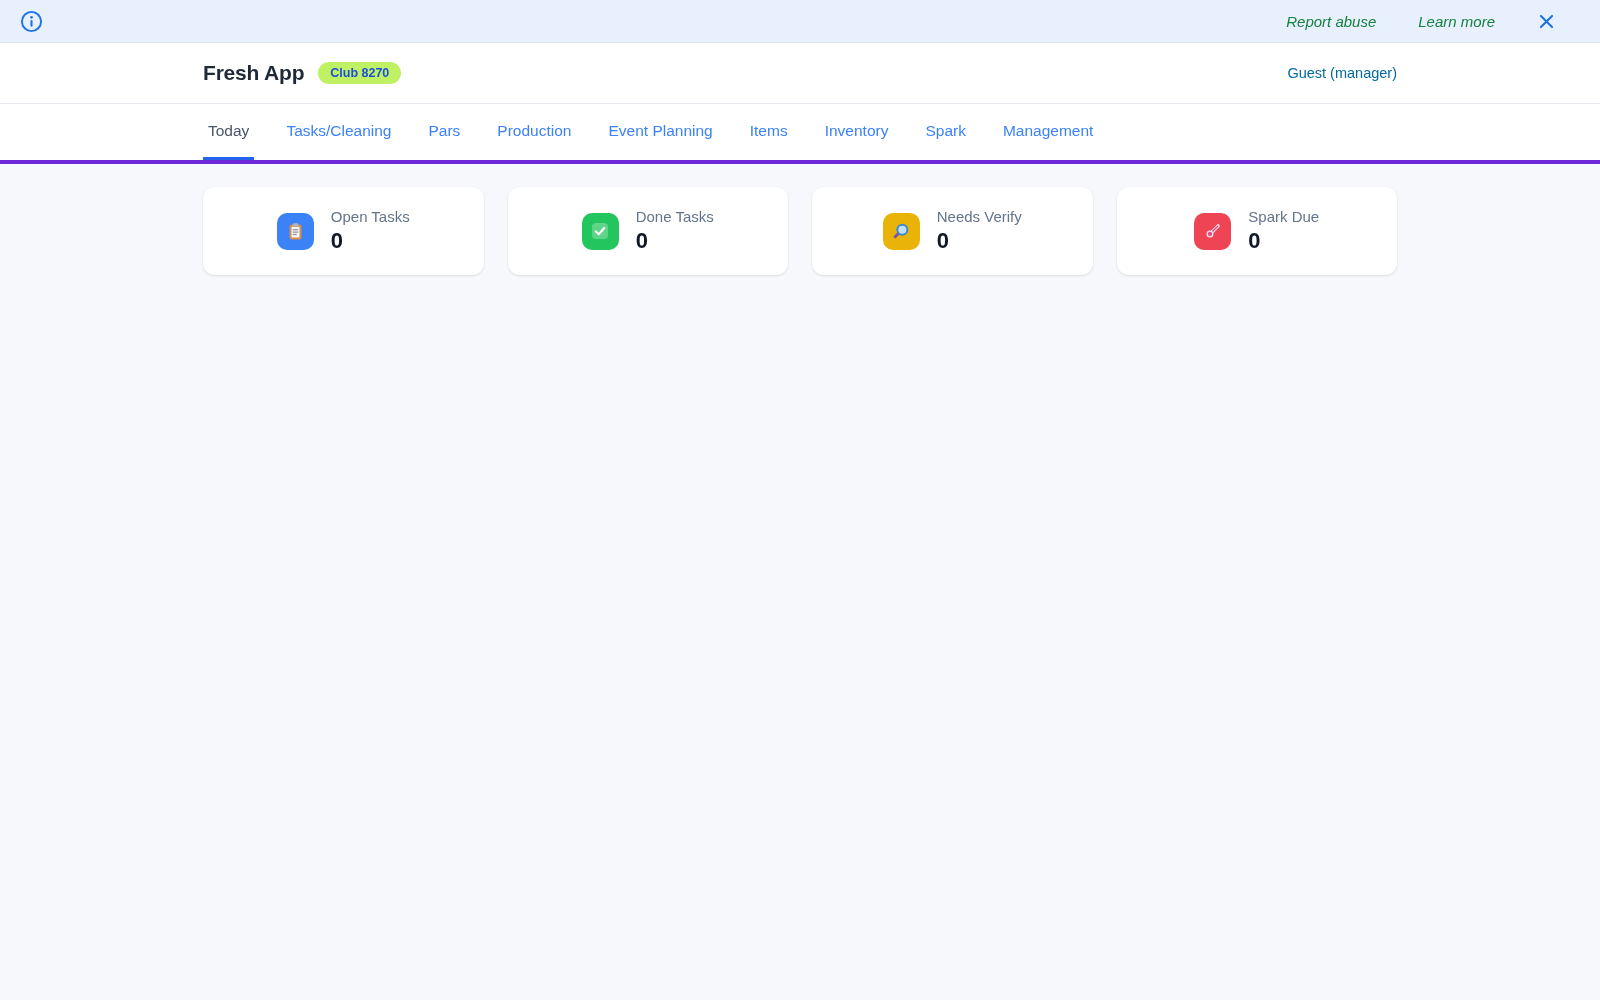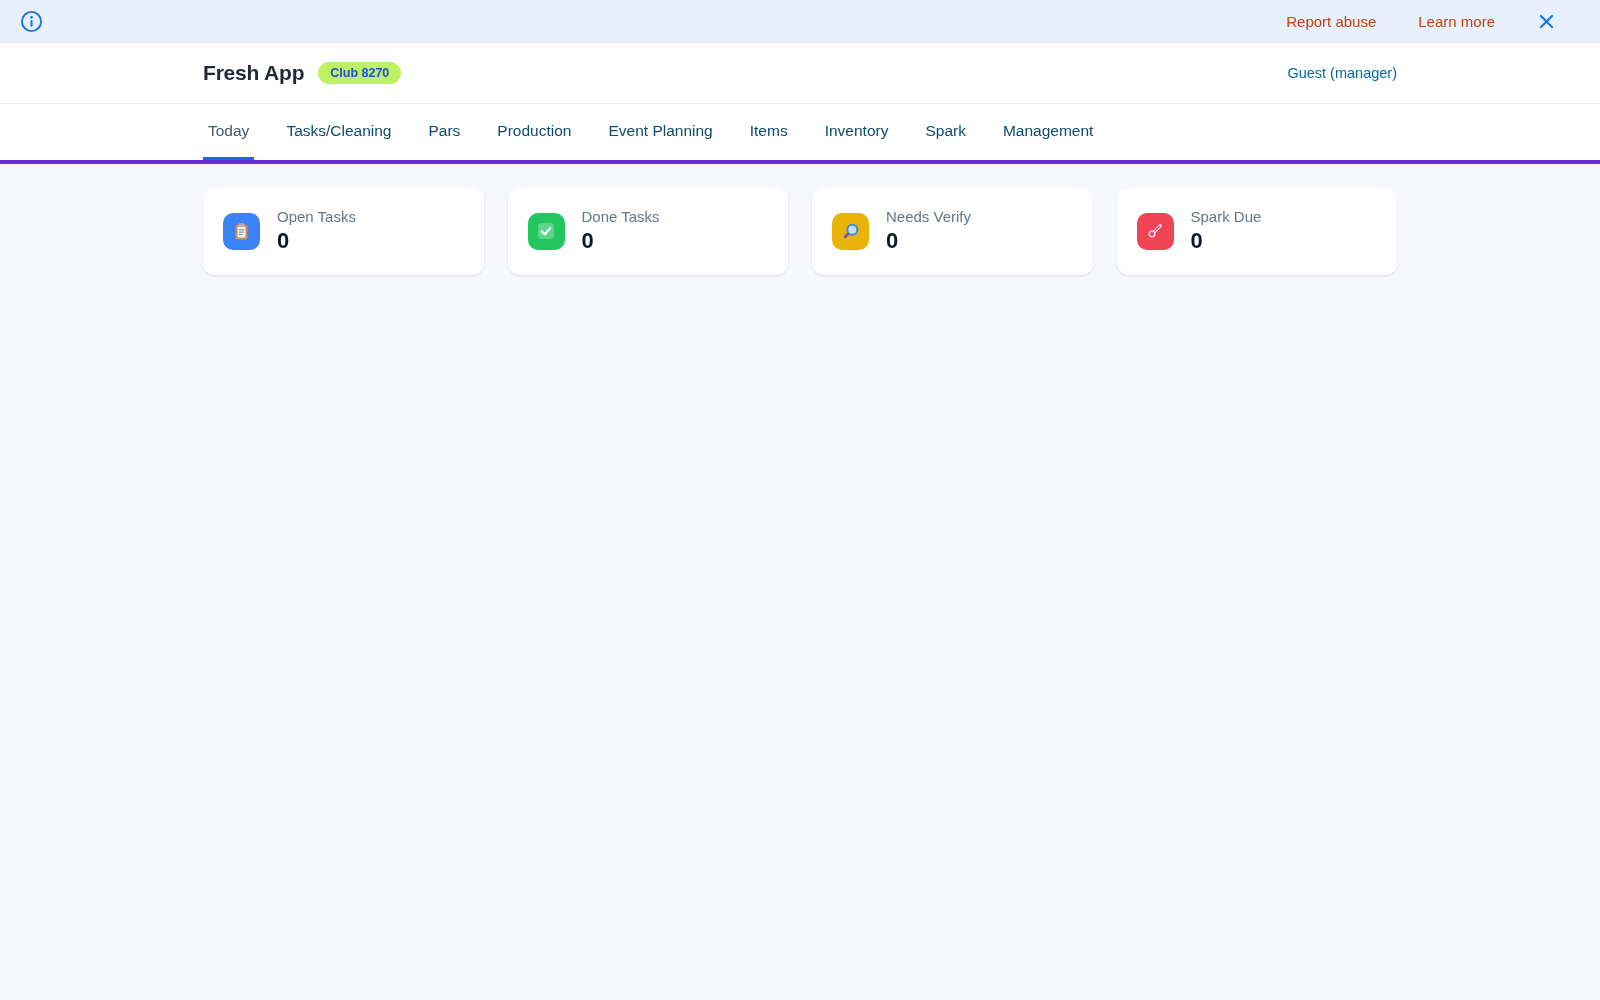--- a/index.html
+++ b/index.html
@@ -18,21 +18,21 @@
     background: #e8f0fe;
     border-bottom: 1px solid #dfe3ea;
     display: flex;
     align-items: center;
     justify-content: space-between;
     padding: 0 44px 0 20px;
   }
   .banner-left { display: flex; align-items: center; gap: 22px; }
   .banner-text { font-size: 15px; color: #202124; }
   .banner-right { display: flex; align-items: center; gap: 42px; }
-  .banner-link { font-size: 15px; color: #c2410c; text-decoration: none; cursor: pointer; }
+  .banner-link { font-size: 15px; color: #15803d; text-decoration: none; cursor: pointer; font-style: italic; }
   .banner-close { display: flex; align-items: center; cursor: pointer; }
   .icon-box { display: inline-flex; align-items: center; justify-content: center; }
 
   
   .app-header { background: #ffffff; border-bottom: 1px solid #e8eaef; }
   .container { max-width: 1194px; margin: 0 auto; gap: 32px; }
   .header-inner { height: 60px; display: flex; align-items: center; justify-content: space-between; }
   .title-group { display: flex; align-items: center; gap: 14px; }
   .page-title { margin: 0; font-size: 21px; font-weight: 700; color: #1f2937; letter-spacing: -0.2px; }
   .badge {
@@ -40,38 +40,39 @@
     font-size: 12.5px; font-weight: 600;
     padding: 5px 12px; border-radius: 999px; line-height: 1;
   }
   .user-label { font-size: 14.5px; color: #0369a1; }
 
   
   .tabbar { background: #ffffff; border-bottom: 4px solid #6d28d9; }
   .tabs { display: flex; height: 56px; gap: 27px; }
   .tab {
     background: none; border: none; font: inherit;
-    font-size: 15.5px; color: #0c4a6e;
+    font-size: 15.5px; color: #3b82f6;
     padding: 0 5px; margin: 0;
     border-bottom: 3px solid transparent;
     display: flex; align-items: center;
     cursor: pointer; white-space: nowrap;
   }
   .tab.active { color: #475569; border-bottom-color: #2563eb; }
 
   
   .main { padding: 23px 0 60px; }
   .grid { display: grid; grid-template-columns: repeat(4, 1fr); gap: 23px 24px; }
   .card {
     background: #ffffff;
     border-radius: 12px;
     height: 88px;
     display: flex; align-items: center;
     padding: 0 20px; gap: 17px;
     box-shadow: 0 1px 2px rgba(16,24,40,0.05), 0 1px 3px rgba(16,24,40,0.07);
+    justify-content: center;
   }
   .tile {
     width: 37px; height: 37px; border-radius: 10px;
     display: flex; align-items: center; justify-content: center;
     flex: 0 0 auto;
   }
   .tile-blue   { background: #3b82f6; }
   .tile-green  { background: #22c55e; }
   .tile-amber  { background: #eab308; }
   .tile-red    { background: #ee4454; }

